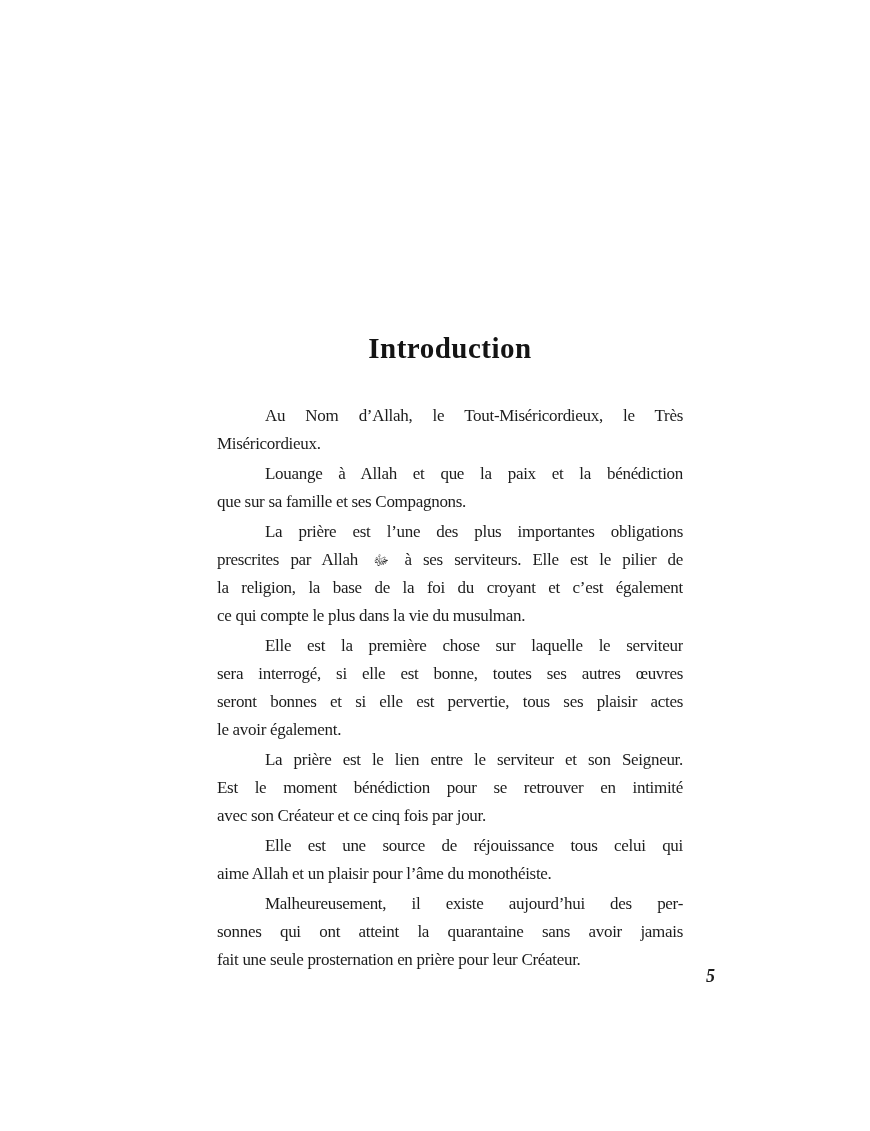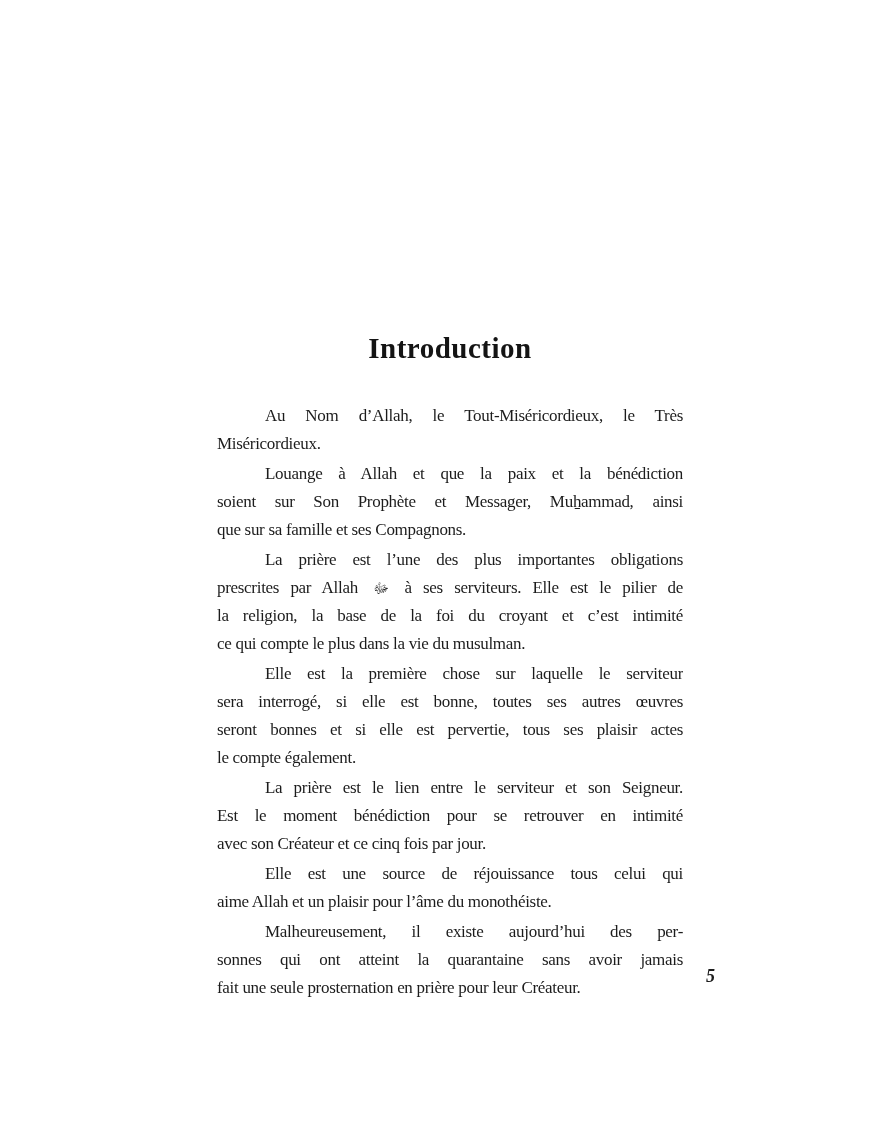--- a/index.html
+++ b/index.html
@@ -74,34 +74,33 @@
 <div class="page">
   <h1 class="chapter-title">Introduction</h1>
 
   <div class="body-text">
       <div class="para">
         <div class="line first">Au Nom d’Allah, le Tout-Miséricordieux, le Très</div>
         <div class="line last">Miséricordieux.</div>
       </div>
       <div class="para">
         <div class="line first">Louange à Allah et que la paix et la bénédiction</div>
-        <div class="line">soient sur Son Prophète et Messager, Muẖammad, ainsi</div>
         <div class="line last">que sur sa famille et ses Compagnons.</div>
       </div>
       <div class="para">
         <div class="line first">La prière est l’une des plus importantes obligations</div>
         <div class="line">prescrites par Allah <span class="honorific">ﷻ</span> à ses serviteurs. Elle est le pilier de</div>
-        <div class="line">la religion, la base de la foi du croyant et c’est intimité</div>
+        <div class="line">la religion, la base de la foi du croyant et c’est également</div>
         <div class="line last">ce qui compte le plus dans la vie du musulman.</div>
       </div>
       <div class="para">
         <div class="line first">Elle est la première chose sur laquelle le serviteur</div>
         <div class="line">sera interrogé, si elle est bonne, toutes ses autres œuvres</div>
         <div class="line">seront bonnes et si elle est pervertie, tous ses plaisir actes</div>
-        <div class="line last">le compte également.</div>
+        <div class="line last">le avoir également.</div>
       </div>
       <div class="para">
         <div class="line first">La prière est le lien entre le serviteur et son Seigneur.</div>
         <div class="line">Est le moment bénédiction pour se retrouver en intimité</div>
         <div class="line last">avec son Créateur et ce cinq fois par jour.</div>
       </div>
       <div class="para">
         <div class="line first">Elle est une source de réjouissance tous celui qui</div>
         <div class="line last">aime Allah et un plaisir pour l’âme du monothéiste.</div>
       </div>

